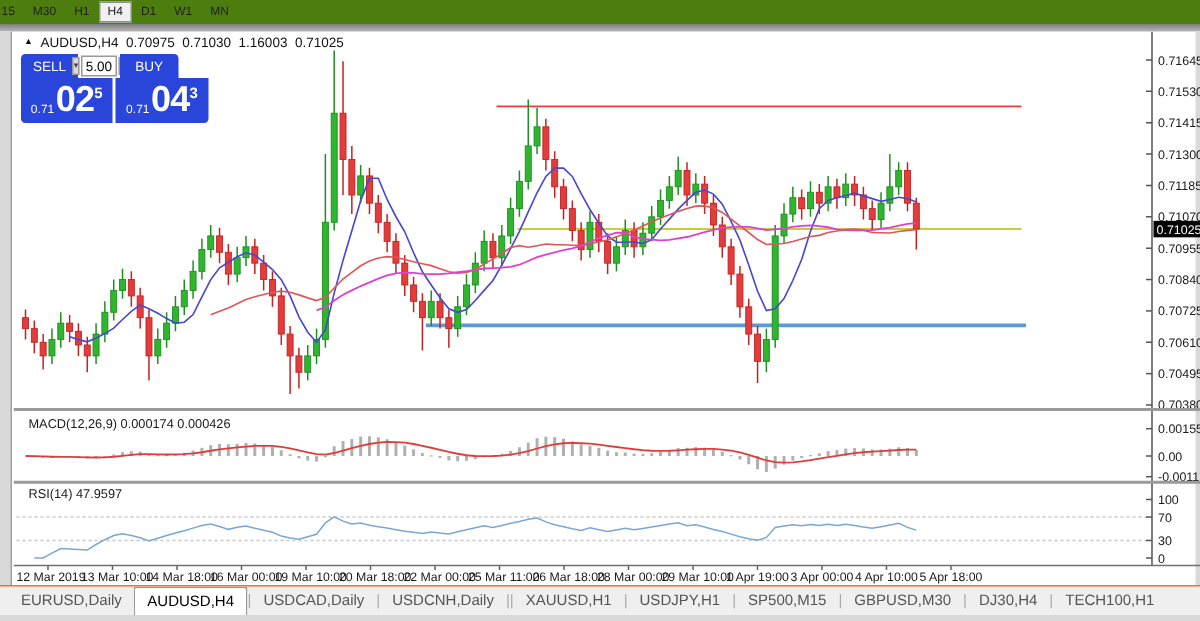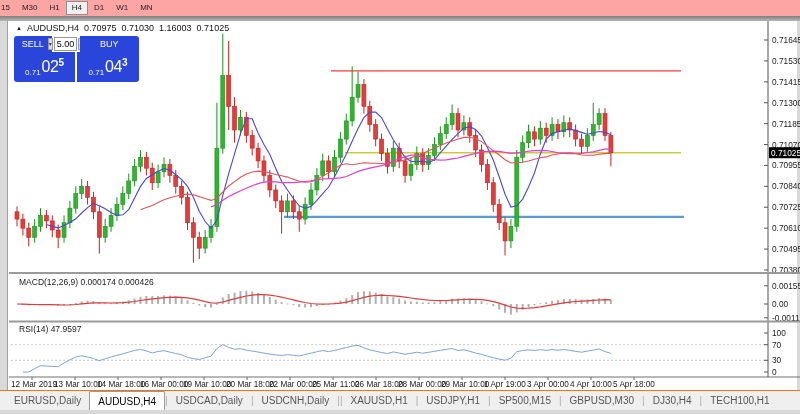--- a/index.html
+++ b/index.html
@@ -1,20 +1,20 @@
 <!DOCTYPE html>
 <html><head>
 <meta charset="utf-8">
 <style>
   html,body{margin:0;padding:0;}
   body{width:800px;height:414px;position:relative;background:#ffffff;
        font-family:"Liberation Sans",sans-serif;overflow:hidden;}
 
   
-  .toolbar{position:absolute;top:0;left:0;width:800px;height:16px;background:#fca5a5;
+  .toolbar{position:absolute;top:0;left:0;width:800px;height:16px;background:#4d7c0f;
            display:flex;align-items:center;}
   .tf-btn{font-size:8px;color:#222;padding:1px 5px;border:1px solid transparent;line-height:10px;}
   .tf-btn:first-child{margin-left:-5px;}
   .tf-btn.active{border:1px solid #8f8f8f;background:#f0f0f0;}
 
   .win-top{position:absolute;top:16px;left:0;width:800px;height:5px;
            background:linear-gradient(#7e7e7e,#b6b6b6);}
   .left-strip{position:absolute;top:21px;left:0;width:8px;height:389px;background:#d9d9d9;
               border-right:1px solid #a0a0a0;box-sizing:border-box;}
   .right-strip{position:absolute;top:21px;right:0;width:3px;height:389px;background:#d9d9d9;}
@@ -26,32 +26,32 @@
   .chart-header{position:absolute;left:16px;top:23px;font-size:9px;color:#111;
                 display:flex;align-items:center;gap:5px;white-space:nowrap;}
   .chart-header .tri{font-size:6px;}
 
   
   .trade{position:absolute;left:14px;top:36px;width:125px;}
   .trade-row1{display:flex;height:16px;align-items:flex-end;}
   .btn-sell,.btn-buy{background:#2945da;color:#fff;font-size:9px;display:flex;
                      align-items:center;justify-content:center;}
   .btn-sell{width:38px;height:16px;border-radius:3px 0 0 0;}
-  .btn-buy{width:60px;height:16px;border-radius:0 3px 0 0;}
+  .btn-buy{width:39px;height:16px;border-radius:0 3px 0 0;}
   .spin-wrap{width:28px;height:16px;display:flex;align-items:center;justify-content:center;gap:1px;}
   .spin-btn{width:9px;height:12px;background:#dcdcdc;border:1px solid #9a9a9a;font-size:6px;
             line-height:10px;text-align:center;color:#444;box-sizing:border-box;}
   .vol-field{width:26px;height:12px;background:#fff;border:1px solid #9a9a9a;font-size:9px;
              text-align:right;padding:0 2px;line-height:12px;color:#000;}
   .trade-row2{display:flex;height:30px;}
   .price-cell{background:#2945da;color:#fff;display:flex;align-items:center;justify-content:center;}
   .price-cell.sell{width:61px;border-radius:0 0 0 3px;margin-right:2px;}
   .price-cell.buy{width:62px;border-radius:0 0 3px 0;}
   .p-prefix{font-size:8px;margin-right:1px;align-self:flex-end;padding-bottom:5px;}
-  .p-big{font-size:16px;font-weight:normal;letter-spacing:-0.5px;}
+  .p-big{font-size:24px;font-weight:bold;letter-spacing:-0.5px;}
   .p-sup{font-size:10px;font-weight:bold;position:relative;top:-5px;}
 
   
   .tabbar{position:absolute;top:390px;left:0;width:800px;height:32px;background:#efefef;
           border-top:1px solid #f97316;display:flex;align-items:stretch;font-size:10px;
           box-sizing:border-box;padding-left:6px;}
   .tab{padding:4px 8px 0;color:#555;white-space:nowrap;}
   .tab.active{background:#fff;border:1px solid #999;border-bottom:none;border-radius:2px 2px 0 0;
               color:#000;}
   .tab-sep{color:#aaa;padding-top:4px;}

